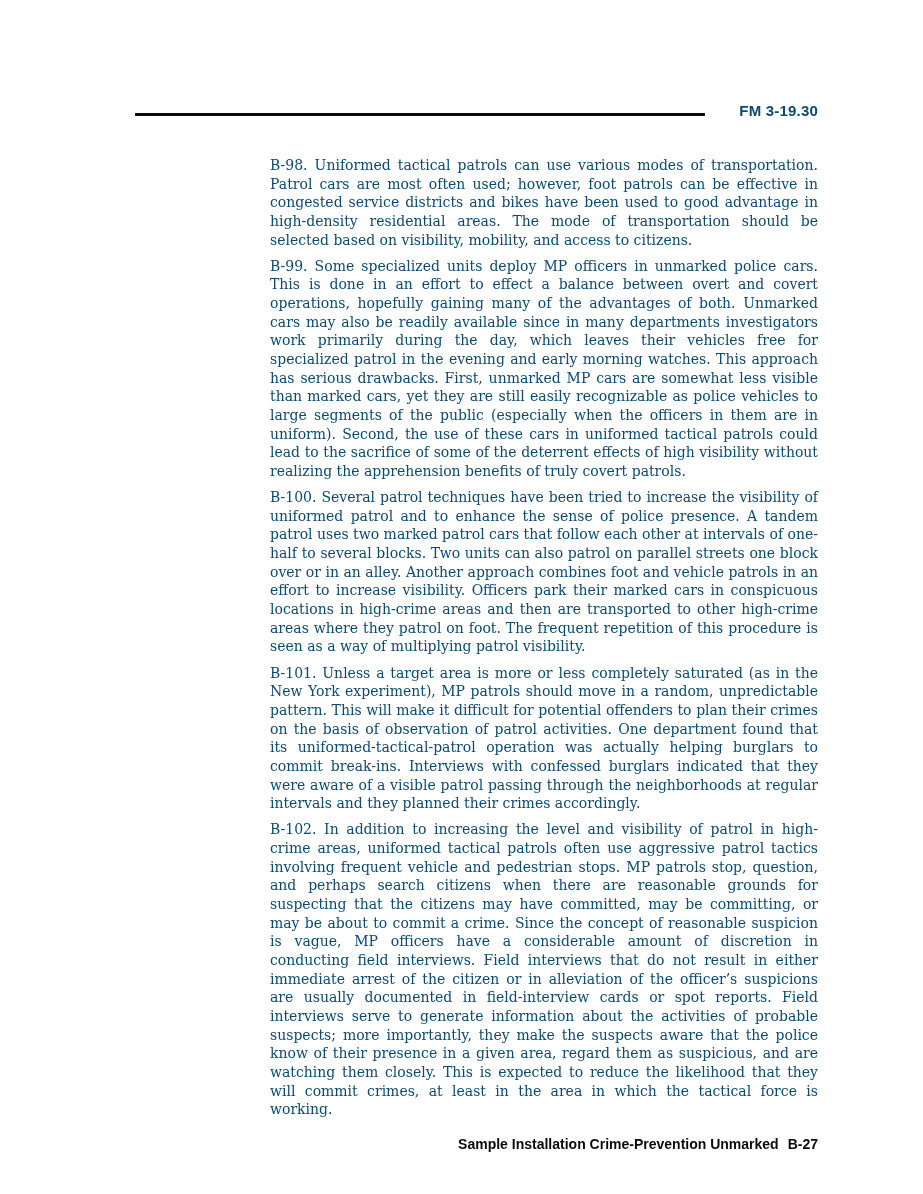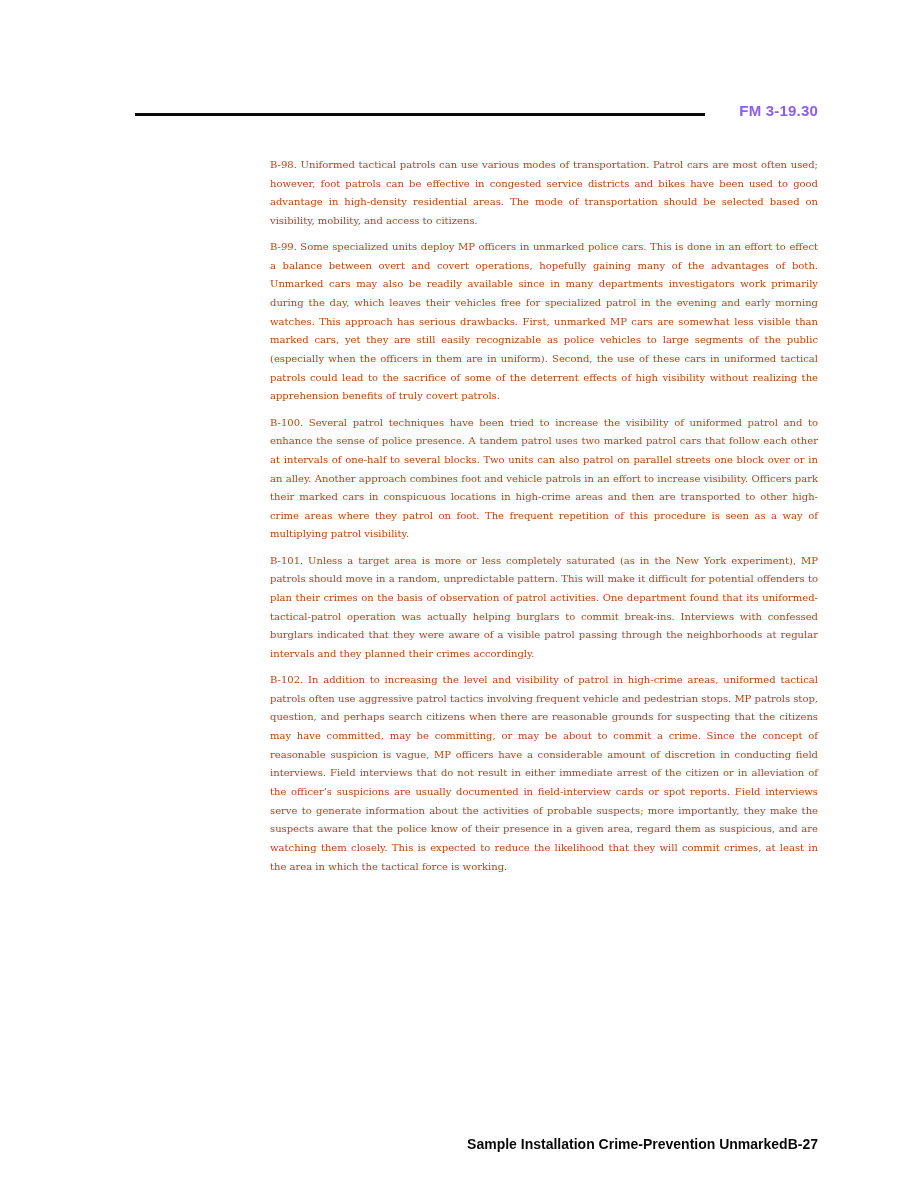--- a/index.html
+++ b/index.html
@@ -28,49 +28,50 @@
     position: absolute;
     top: 103px;
     left: 618px;
     width: 200px;
     text-align: right;
     font-family: "Liberation Sans", sans-serif;
     font-weight: 700;
     font-size: 15px;
     line-height: 16px;
     letter-spacing: 0.2px;
-    color: #8b5cf6;
+    color: #0c4a6e;
   }
   .body-column {
     position: absolute;
     left: 270px;
     top: 156px;
     width: 548px;
   }
   .body-column p {
     margin: 0 0 7.5px 0;
-    font-size: 10px;
+    font-size: 14px;
     line-height: 18.65px;
     text-align: justify;
-    color: #c2410c;
+    color: #0c4a6e;
   }
   .footer {
     position: absolute;
     top: 1136px;
     left: 318px;
     width: 500px;
     text-align: right;
     font-family: "Liberation Sans", sans-serif;
     font-weight: 700;
     font-size: 14px;
     line-height: 16px;
     color: #0a0a0a;
     white-space: nowrap;
   }
   .footer .page-number {
+    margin-left: 9px;
   }
 </style>
 </head>
 <body>
 
 <div class="page">
 
   <div class="header-rule"></div>
 
   <div class="header-doc-id">FM 3-19.30</div>

